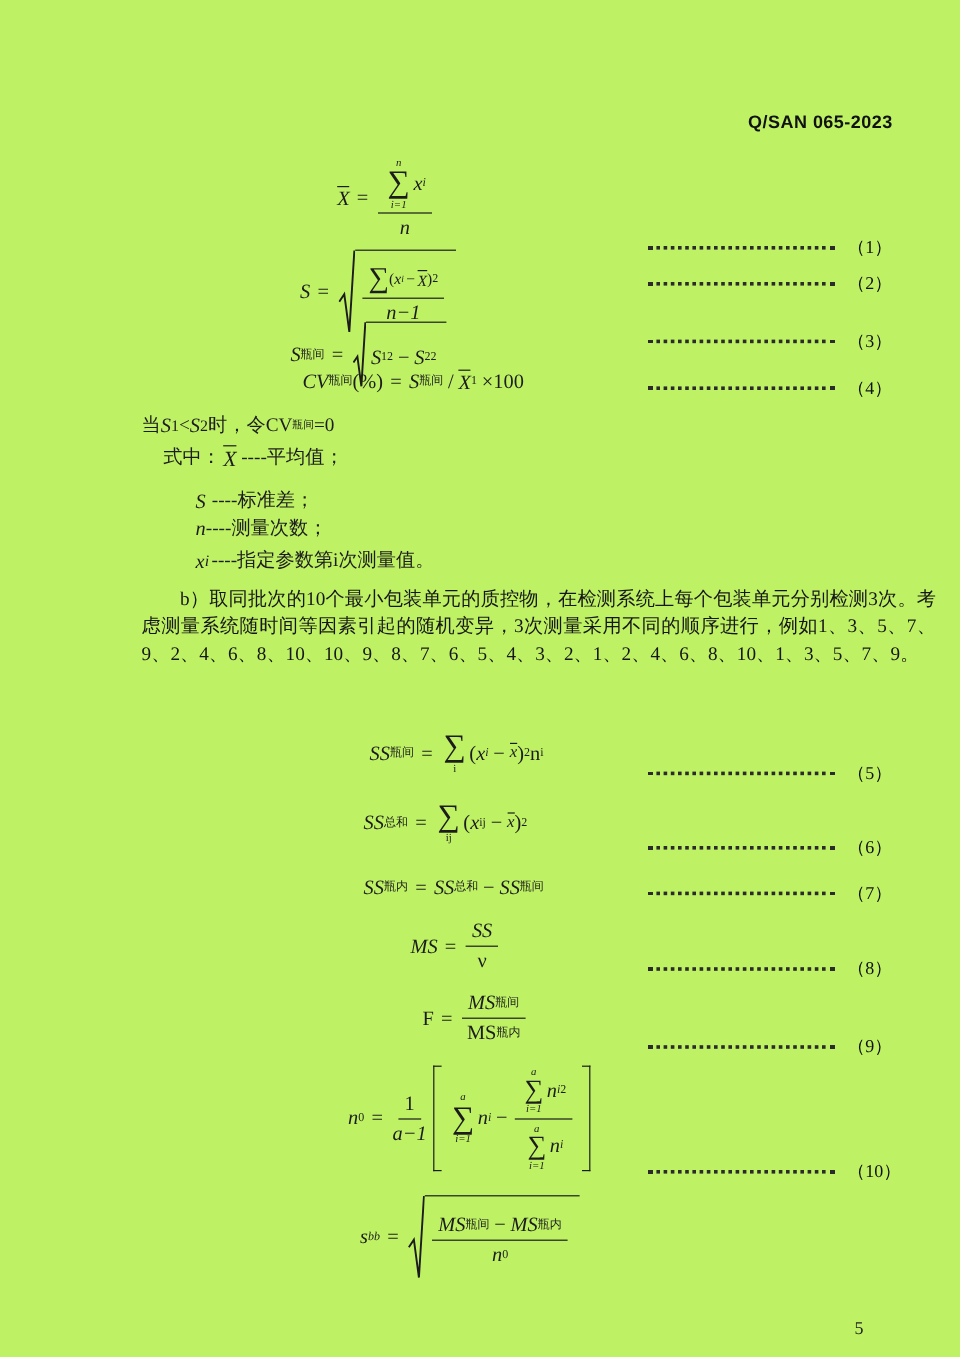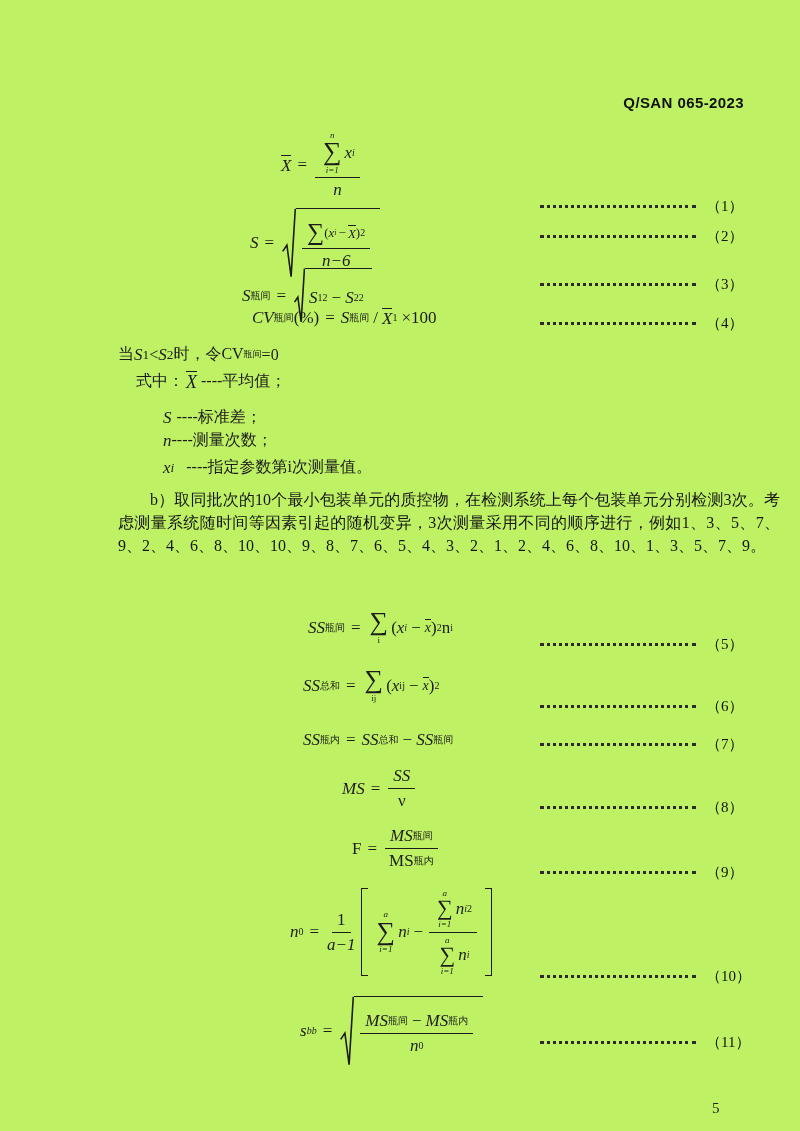--- a/index.html
+++ b/index.html
@@ -83,21 +83,21 @@
           <span class="fnum">
             <span class="sig" style="font-size:24px;">∑</span>
             <span class="up" style="font-size:13px;">(</span>
               <span class="it" style="font-size:13px;">x</span>
               <sub class="it" style="font-size:8px;">i</sub>
               <span class="up" style="font-size:13px;padding:0 2px;">−</span>
               <span class="obar" style="font-size:13px;">X</span>
               <span class="up" style="font-size:13px;">)</span>
               <sup class="up">2</sup>
           </span>
-          <span class="fden it">n−6</span>
+          <span class="fden it">n−1</span>
         </span>
       </span>
     </span>
   </div>
   <div class="eqnum" style="top:226px;">
     <span class="leader"></span>
     <span class="num">（2）</span>
   </div>
 
   <div class="fml" style="left:242px;top:268px;">
@@ -162,21 +162,21 @@
     <span class="it mj">S</span>
     <span style="margin-left:5px;">----标准差；</span>
   </div>
   <div class="tline" style="left:163px;top:430px;">
     <span class="it mj">n</span>
     <span>----测量次数；</span>
   </div>
   <div class="tline" style="left:163px;top:457px;">
     <span class="it mj">x</span>
       <sub class="it">i</sub>
-    <span style="margin-left:12px;">----指定参数第i次测量值。</span>
+    <span style="margin-left:2px;">----指定参数第i次测量值。</span>
   </div>
 
   <p class="para" style="left:78px;top:488px;width:662px;margin-left:40px;">b）取同批次的10个最小包装单元的质控物，在检测系统上每个包装单元分别检测3次。考虑测量系统随时间等因素引起的随机变异，3次测量采用不同的顺序进行，例如1、3、5、7、9、2、4、6、8、10、10、9、8、7、6、5、4、3、2、1、2、4、6、8、10、1、3、5、7、9。</p>
 
 
   <div class="fml" style="left:308px;top:610px;">
     <span class="it">SS</span>
       <sub class="cjk">瓶间</sub>
     <span class="eqsp">=</span>
     <span class="sum">
@@ -329,20 +329,16 @@
               <sub class="cjk">瓶内</sub>
           </span>
           <span class="fden">
               <span class="it">n</span>
               <sub class="up">0</sub>
             </span>
         </span>
       </span>
     </span>
   </div>
-  <div class="eqnum" style="top:1032px;">
-    <span class="leader"></span>
-    <span class="num">（11）</span>
-  </div>
 
   <div class="page-num">5</div>
 
 </div>
 
 </body></html>

